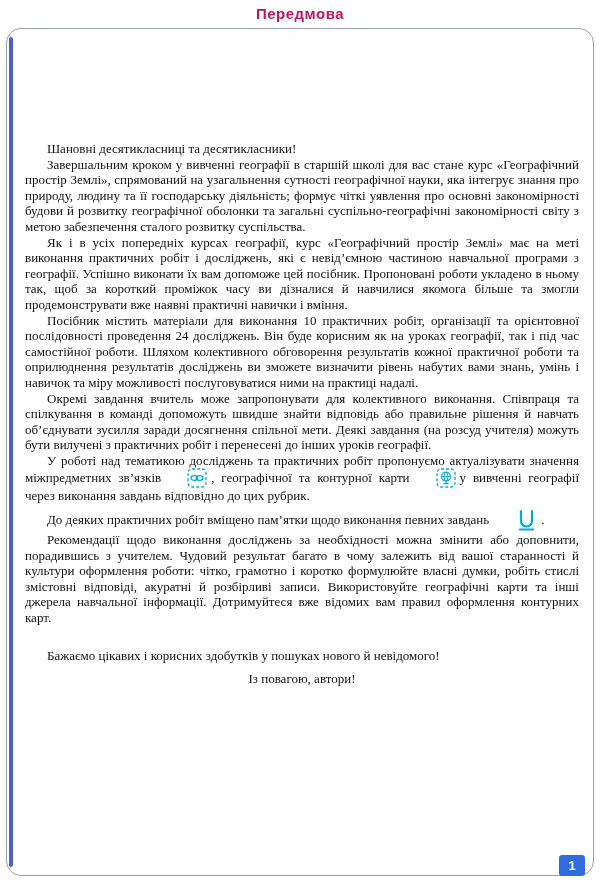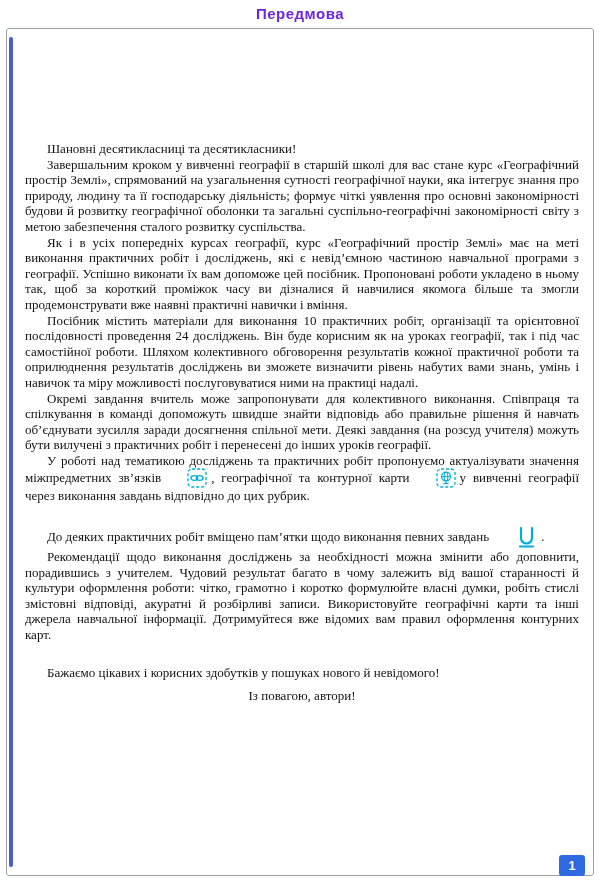--- a/index.html
+++ b/index.html
@@ -3,37 +3,37 @@
 <meta charset="utf-8">
 <style>
   html,body{margin:0;padding:0;}
   body{
     width:600px;height:880px;position:relative;background:#ffffff;
     font-family:"Liberation Serif", serif;color:#121212;overflow:hidden;
   }
   .page-title{
     position:absolute;top:5px;left:0;right:0;text-align:center;
     font-family:"Liberation Sans", sans-serif;font-weight:bold;
-    font-size:15px;letter-spacing:.5px;color:#6d28d9;margin:0;
+    font-size:15px;letter-spacing:.5px;color:#be185d;margin:0;
   }
   .frame{
     position:absolute;left:6px;right:6px;top:28px;bottom:4px;
-    border:1.6px solid #9aa0a8;border-radius:3px;
+    border:1.6px solid #9aa0a8;border-radius:15px;
   }
   .accent-bar{
     position:absolute;left:2px;top:8px;bottom:8px;width:4px;
     background:#4a5fc8;border-radius:2px;
   }
   .content{
     position:absolute;left:18px;right:14px;top:112px;
     font-size:13px;line-height:1.2;text-align:justify;
   }
   .para{margin:0;text-indent:22px;}
   .mt6{margin-top:0;}
-  .mt10{margin-top:21px;}
+  .mt10{margin-top:4px;}
   .wish{margin-top:22px;}
   .signature{margin:8px 0 0 0;text-align:center;text-indent:0;font-size:13px;}
   .ico{
     display:inline-block;vertical-align:-6px;margin:0 4px;line-height:0;
   }
   .ico-big{vertical-align:-8px;}
   .pagenum{
     position:absolute;right:8px;bottom:-1px;min-width:26px;height:21px;
     background:#2e6ae0;color:#fff;border-radius:3px;
     font-family:"Liberation Sans", sans-serif;font-weight:bold;font-size:13px;

